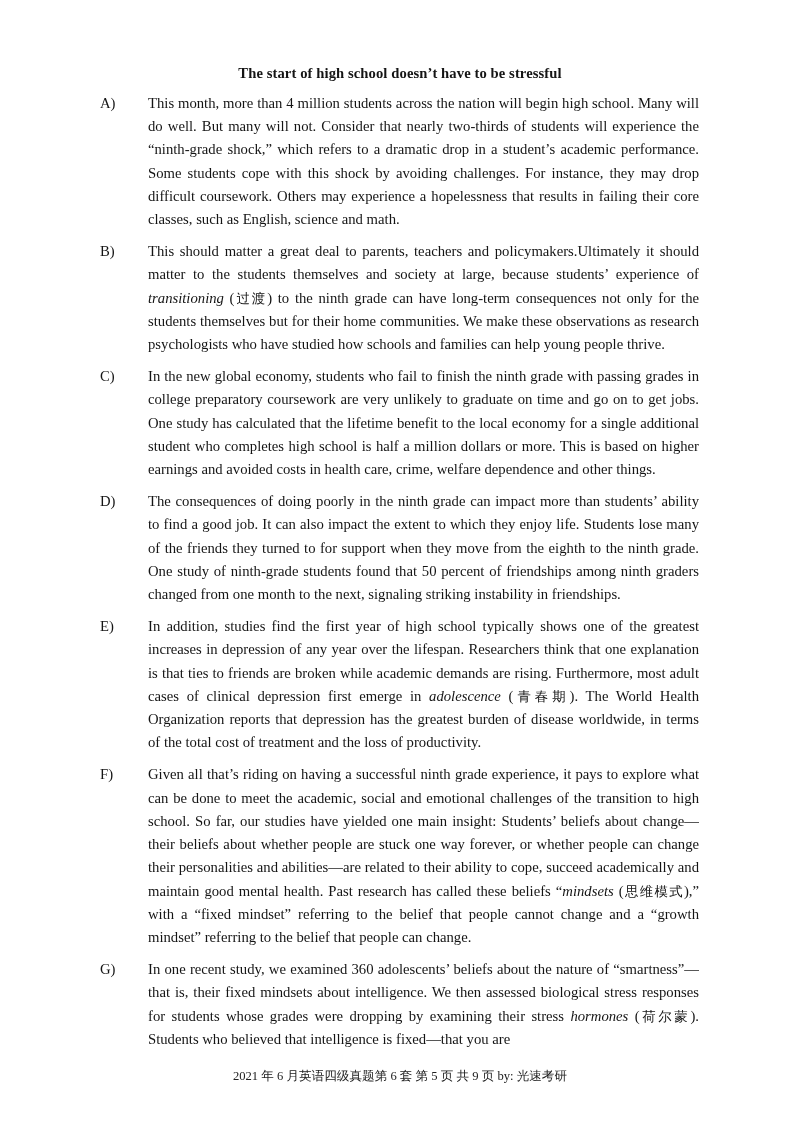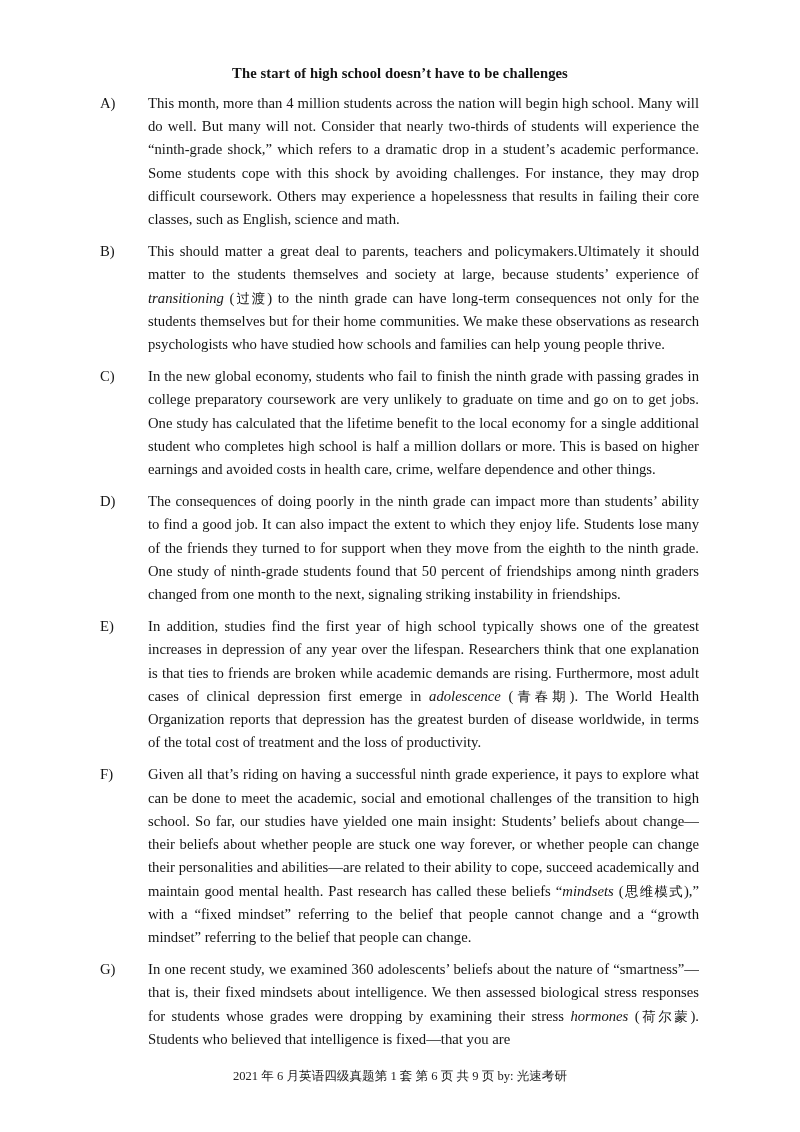--- a/index.html
+++ b/index.html
@@ -76,21 +76,21 @@
     font-size: 12.6px;
     line-height: 17px;
     color: #202020;
   }
 </style>
 </head>
 <body>
 
 <div class="page">
 
-  <div class="doc-title">The start of high school doesn’t have to be challenges</div>
+  <div class="doc-title">The start of high school doesn’t have to be stressful</div>
 
   <div class="body-block">
       <div class="para">
         <span class="para-label">A)</span>
         <span class="para-text"><span>This month, more than 4 million students across the nation will begin high school. Many will do well. But many will not. Consider that nearly two-thirds of students will experience the “ninth-grade shock,” which refers to a dramatic drop in a student’s academic performance. Some students cope with this shock by avoiding challenges. For instance, they may drop difficult coursework. Others may experience a hopelessness that results in failing their core classes, such as English, science and math.</span></span>
       </div>
       <div class="para">
         <span class="para-label">B)</span>
         <span class="para-text"><span>This should matter a great deal to parents, teachers and policymakers.Ultimately it should matter to the students themselves and society at large, because students’ experience of </span><i>transitioning</i><span> (</span><span class="cjk">过渡</span><span>) to the ninth grade can have long-term consequences not only for the students themselves but for their home communities. We make these observations as research psychologists who have studied how schools and families can help young people thrive.</span></span>
       </div>
@@ -109,15 +109,15 @@
       <div class="para">
         <span class="para-label">F)</span>
         <span class="para-text"><span>Given all that’s riding on having a successful ninth grade experience, it pays to explore what can be done to meet the academic, social and emotional challenges of the transition to high school. So far, our studies have yielded one main insight: Students’ beliefs about change—their beliefs about whether people are stuck one way forever, or whether people can change their personalities and abilities—are related to their ability to cope, succeed academically and maintain good mental health. Past research has called these beliefs “</span><i>mindsets</i><span> (</span><span class="cjk">思维模式</span><span>),” with a “fixed mindset” referring to the belief that people cannot change and a “growth mindset” referring to the belief that people can change.</span></span>
       </div>
       <div class="para">
         <span class="para-label">G)</span>
         <span class="para-text"><span>In one recent study, we examined 360 adolescents’ beliefs about the nature of “smartness”—that is, their fixed mindsets about intelligence. We then assessed biological stress responses for students whose grades were dropping by examining their stress </span><i>hormones</i><span> (</span><span class="cjk">荷尔蒙</span><span>). Students who believed that intelligence is fixed—that you are</span></span>
       </div>
     </div>
 
-  <div class="footer">2021 年 6 月英语四级真题第 1 套  第 6 页 共 9 页  by: 光速考研</div>
+  <div class="footer">2021 年 6 月英语四级真题第 6 套  第 5 页 共 9 页  by: 光速考研</div>
 
 </div>
 
 </body></html>

